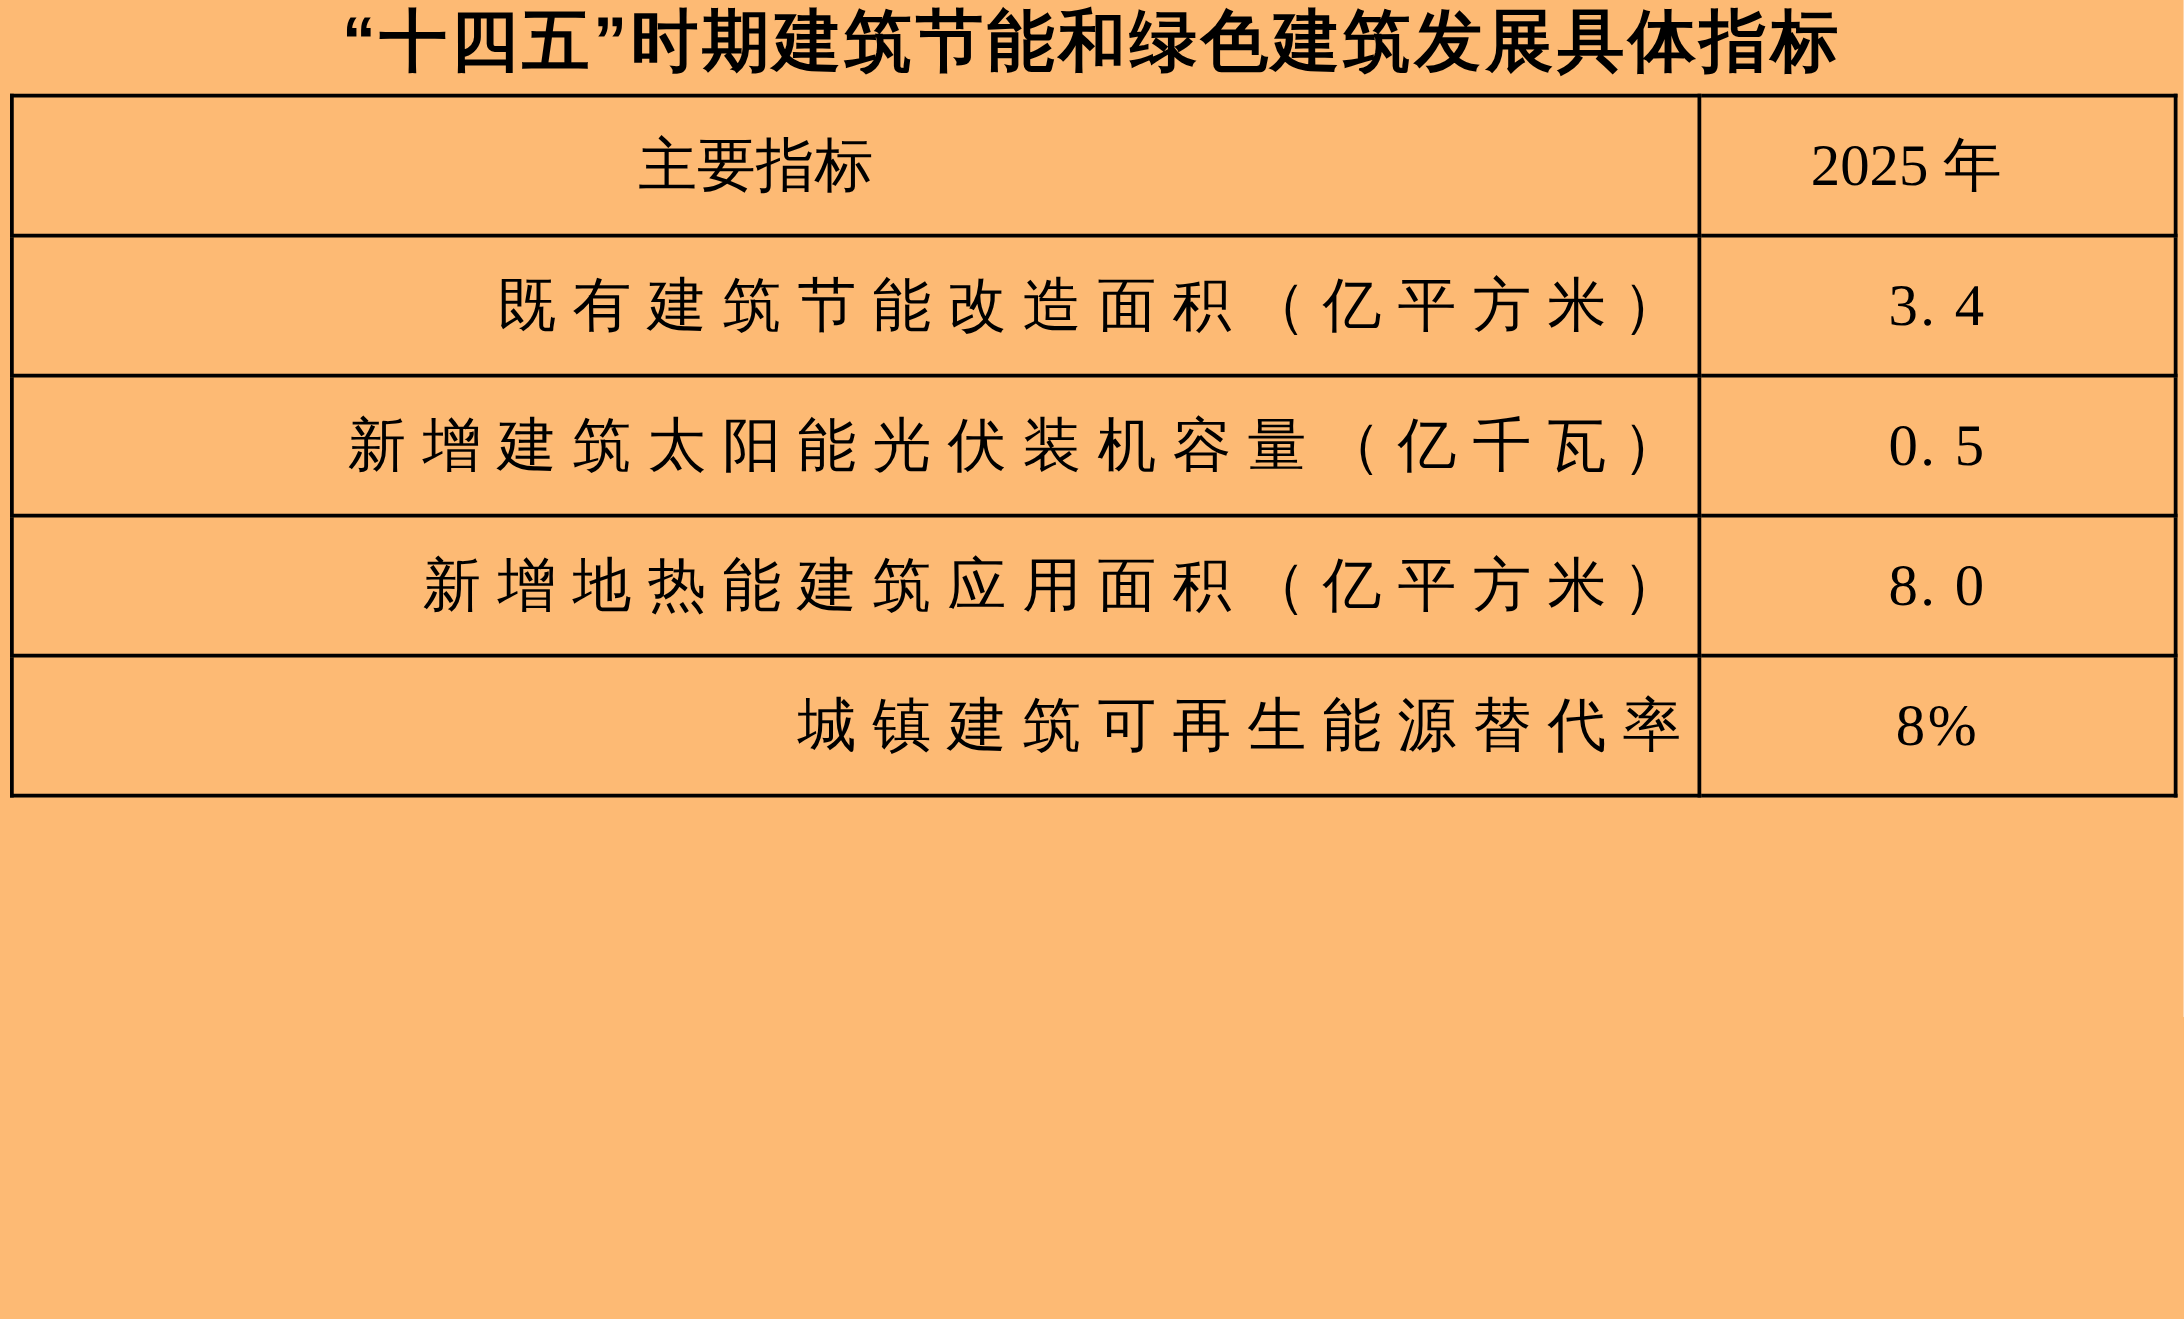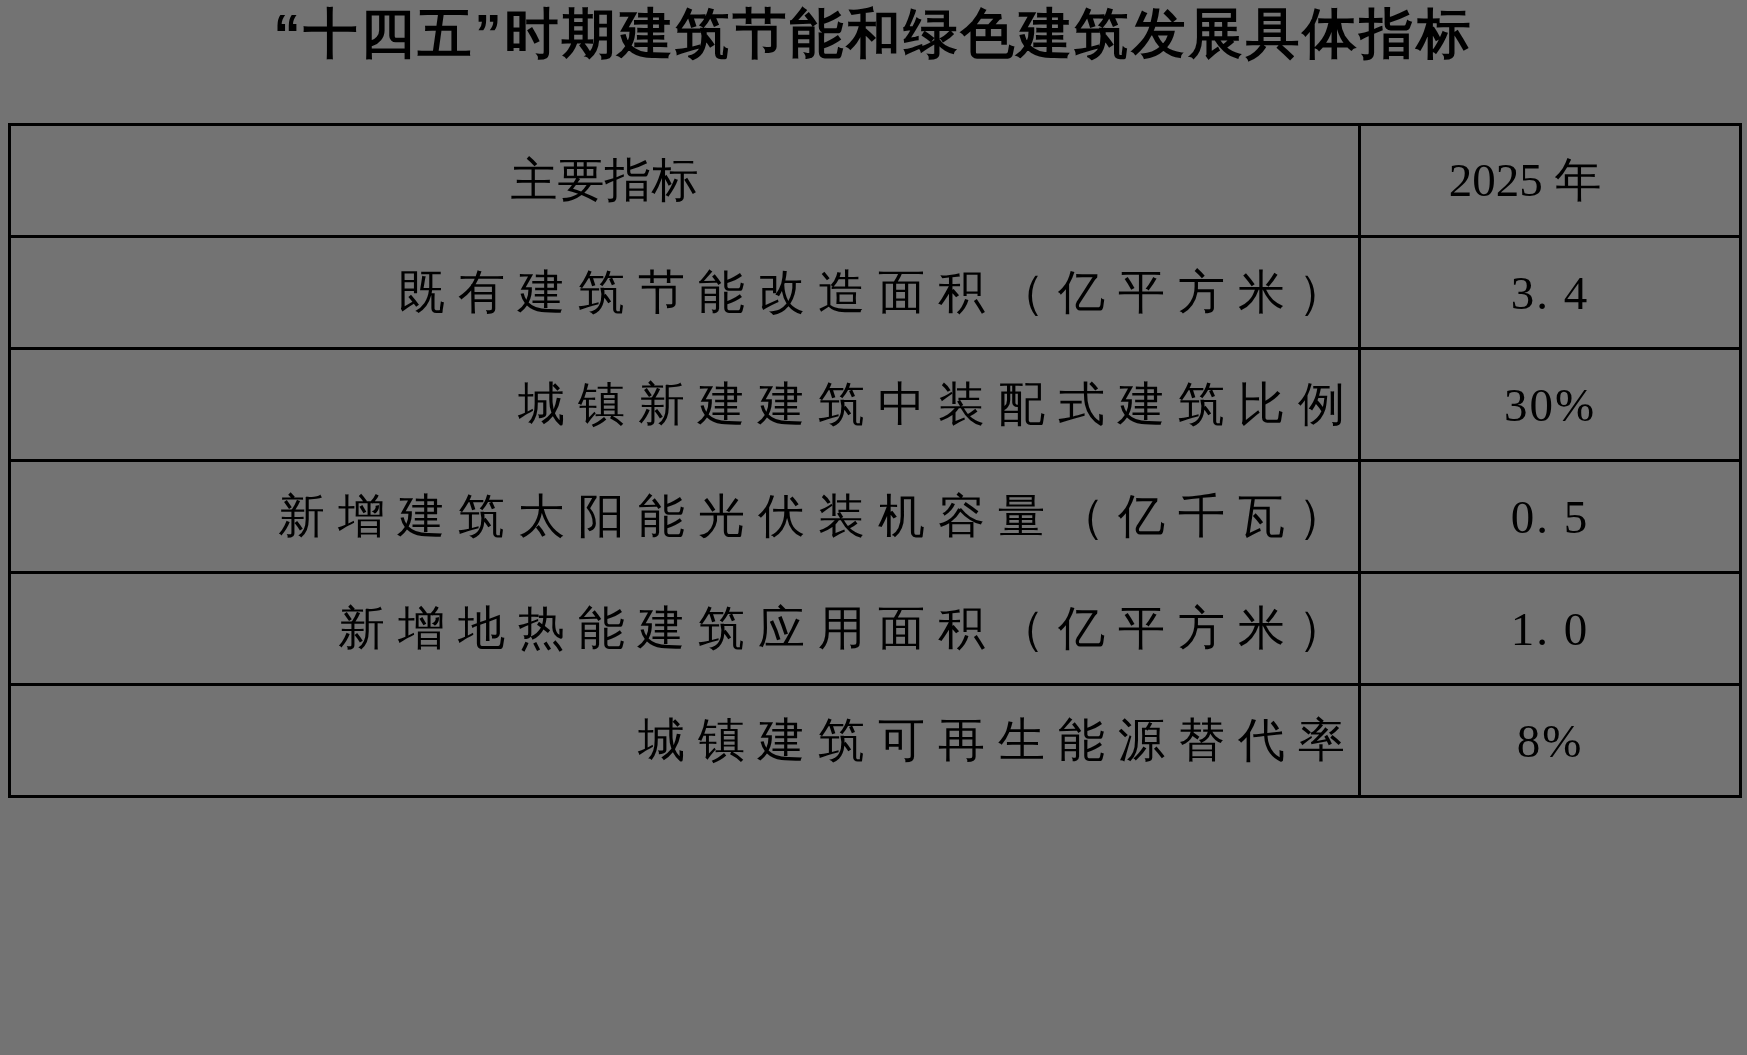--- a/index.html
+++ b/index.html
@@ -4,21 +4,21 @@
 <style>
   html, body {
     margin: 0;
     padding: 0;
     background: #ffffff;
   }
   .page {
     position: relative;
     width: 1747px;
     height: 1055px;
-    background: #737373;
+    background: #fdba74;
     color: #000000;
     font-family: "Liberation Serif", "DejaVu Serif", serif;
     overflow: hidden;
   }
   .doc-title {
     position: absolute;
     top: 2px;
     left: 0;
     width: 100%;
     text-align: center;
@@ -31,21 +31,20 @@
   }
   table.indicators {
     position: absolute;
     top: 75px;
     left: 8px;
     width: 1731px;
     border-collapse: collapse;
     table-layout: fixed;
     font-size: 47px;
     color: #000000;
-    margin-top: 48px;
   }
   table.indicators col.c-indicator { width: 1350px; }
   table.indicators col.c-value     { width: 381px; }
   table.indicators th,
   table.indicators td {
     border: 3px solid #000000;
     height: 109px;
     padding: 0;
     font-weight: normal;
     vertical-align: middle;
@@ -108,30 +107,26 @@
           <span class="nudge">2025 年</span>
         </th>
       </tr>
     </thead>
     <tbody>
       <tr>
         <td class="indicator-cell">既有建筑节能改造面积（亿平方米）</td>
         <td class="value-cell">3. 4</td>
       </tr>
       <tr>
-        <td class="indicator-cell">城镇新建建筑中装配式建筑比例</td>
-        <td class="value-cell">30%</td>
-      </tr>
-      <tr>
         <td class="indicator-cell">新增建筑太阳能光伏装机容量（亿千瓦）</td>
         <td class="value-cell">0. 5</td>
       </tr>
       <tr>
         <td class="indicator-cell">新增地热能建筑应用面积（亿平方米）</td>
-        <td class="value-cell">1. 0</td>
+        <td class="value-cell">8. 0</td>
       </tr>
       <tr>
         <td class="indicator-cell">城镇建筑可再生能源替代率</td>
         <td class="value-cell">8%</td>
       </tr>
     </tbody>
   </table>
 
 
 </div>

